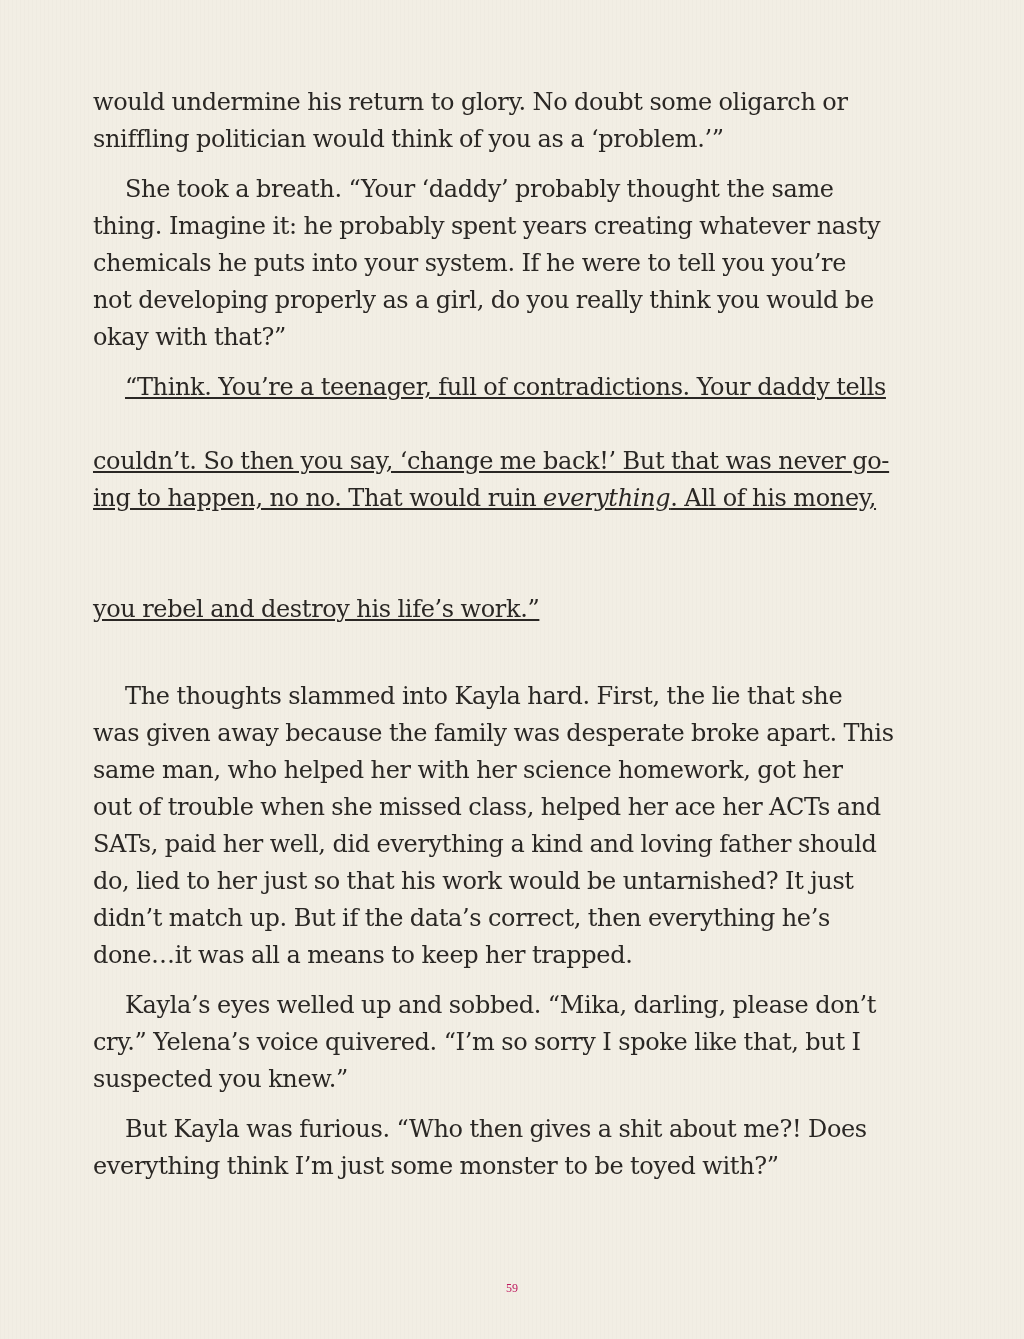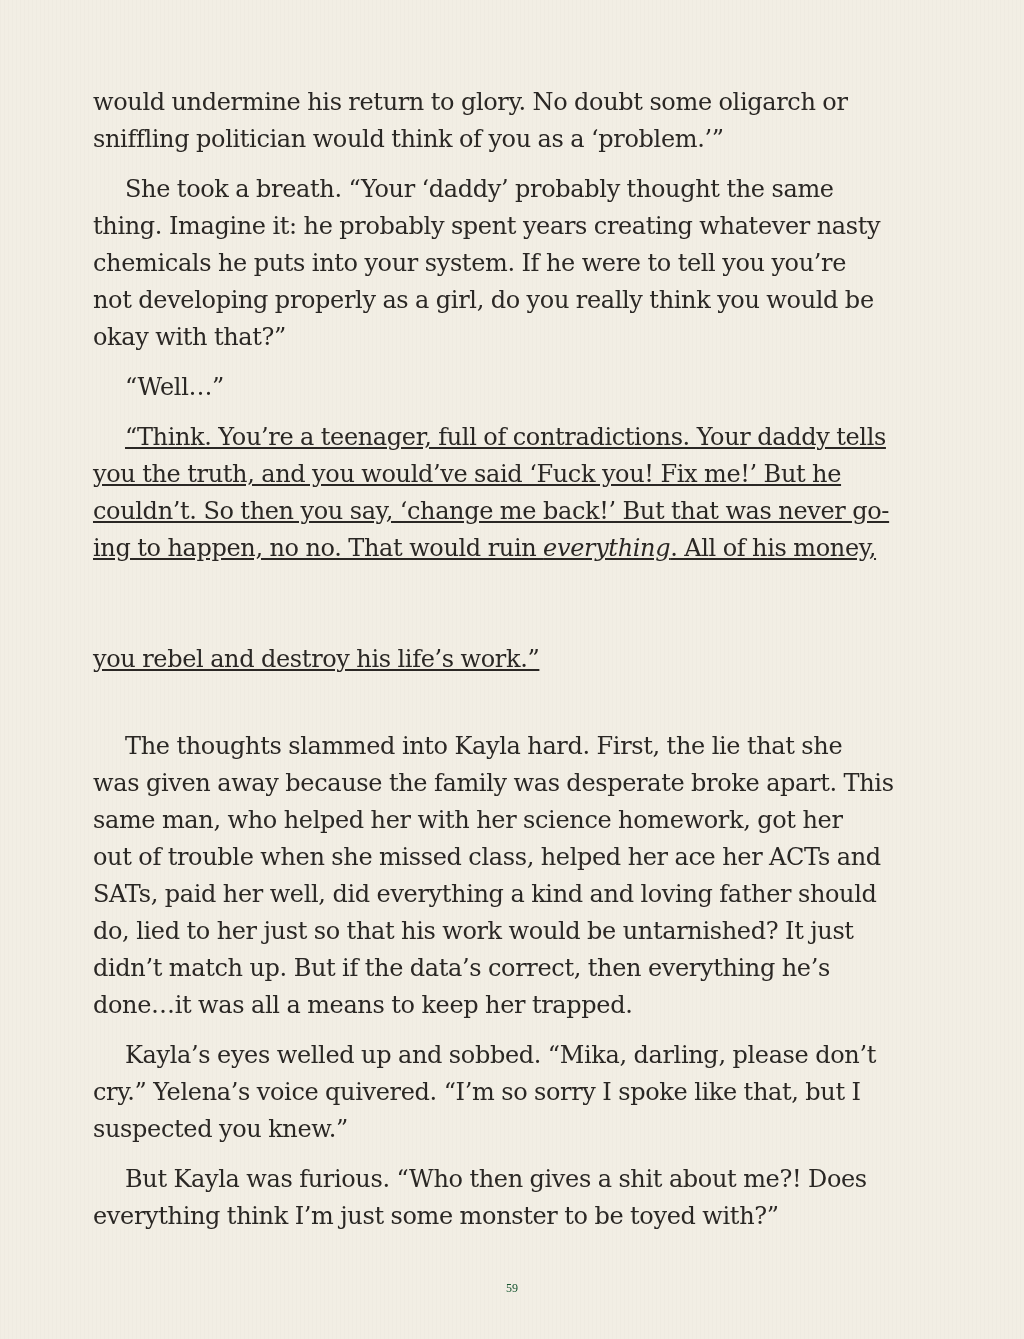--- a/index.html
+++ b/index.html
@@ -38,39 +38,38 @@
       height: 37px;
     }
     .page-number {
       position: absolute;
       left: 0;
       width: 1024px;
       top: 1281px;
       text-align: center;
       font-size: 12px;
       font-family: "Liberation Serif", serif;
-      color: #14532d;
+      color: #be185d;
     }
     em { font-style: italic; }
   </style>
 </head>
 <body>
 
 <div class="page-body">
   <p class="para noindent">would undermine his return to glory. No doubt some oligarch or
 sniffling politician would think of you as a ‘problem.’”</p>
   <p class="para">She took a breath. “Your ‘daddy’ probably thought the same
 thing. Imagine it: he probably spent years creating whatever nasty
 chemicals he puts into your system. If he were to tell you you’re
 not developing properly as a girl, do you really think you would be
 okay with that?”</p>
-  <p class="para">“Well…”</p>
   <p class="para" style="white-space: normal; text-decoration: underline;">
     <span>“Think. You’re a teenager, full of contradictions. Your daddy tells</span><br>
-    <span>you the truth, and you would’ve said ‘Fuck you! Fix me!’ But he</span><br>
+    <br>
     <span>couldn’t. So then you say, ‘change me back!’ But that was never go-</span><br>
     <span style="white-space: pre;">ing to happen, no no. That would ruin </span><em>everything</em><span>. All of his money,</span><br>
     <br>
     <br>
     <span>you rebel and destroy his life’s work.”</span>
   </p>
 
   <div class="section-gap"></div>
 
   <p class="para">The thoughts slammed into Kayla hard. First, the lie that she

